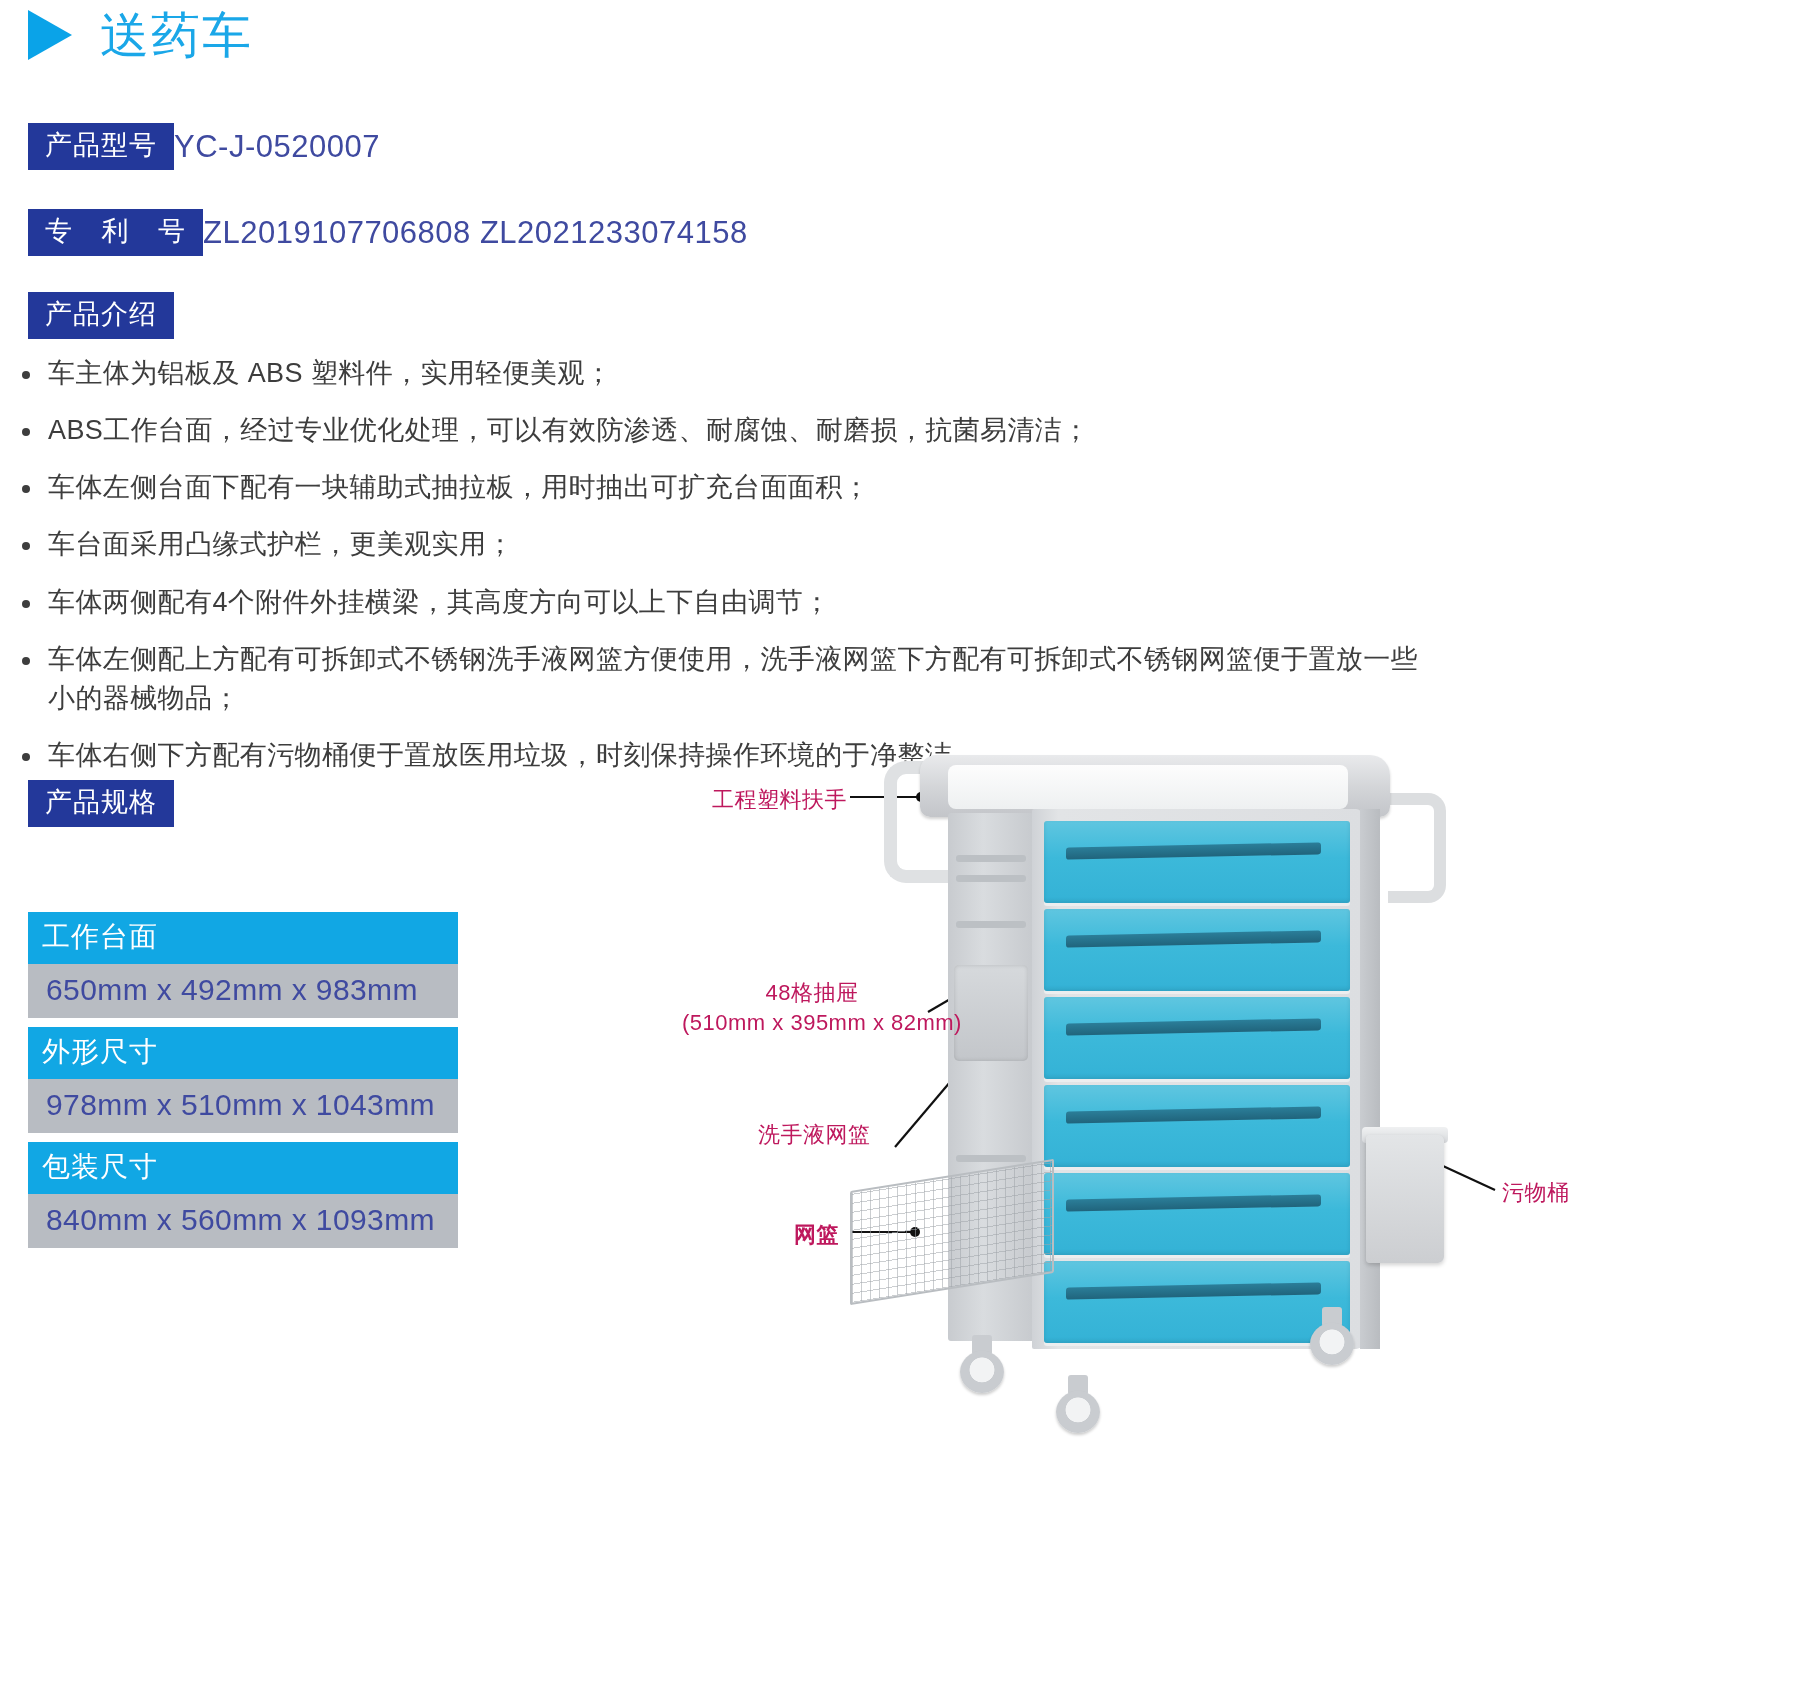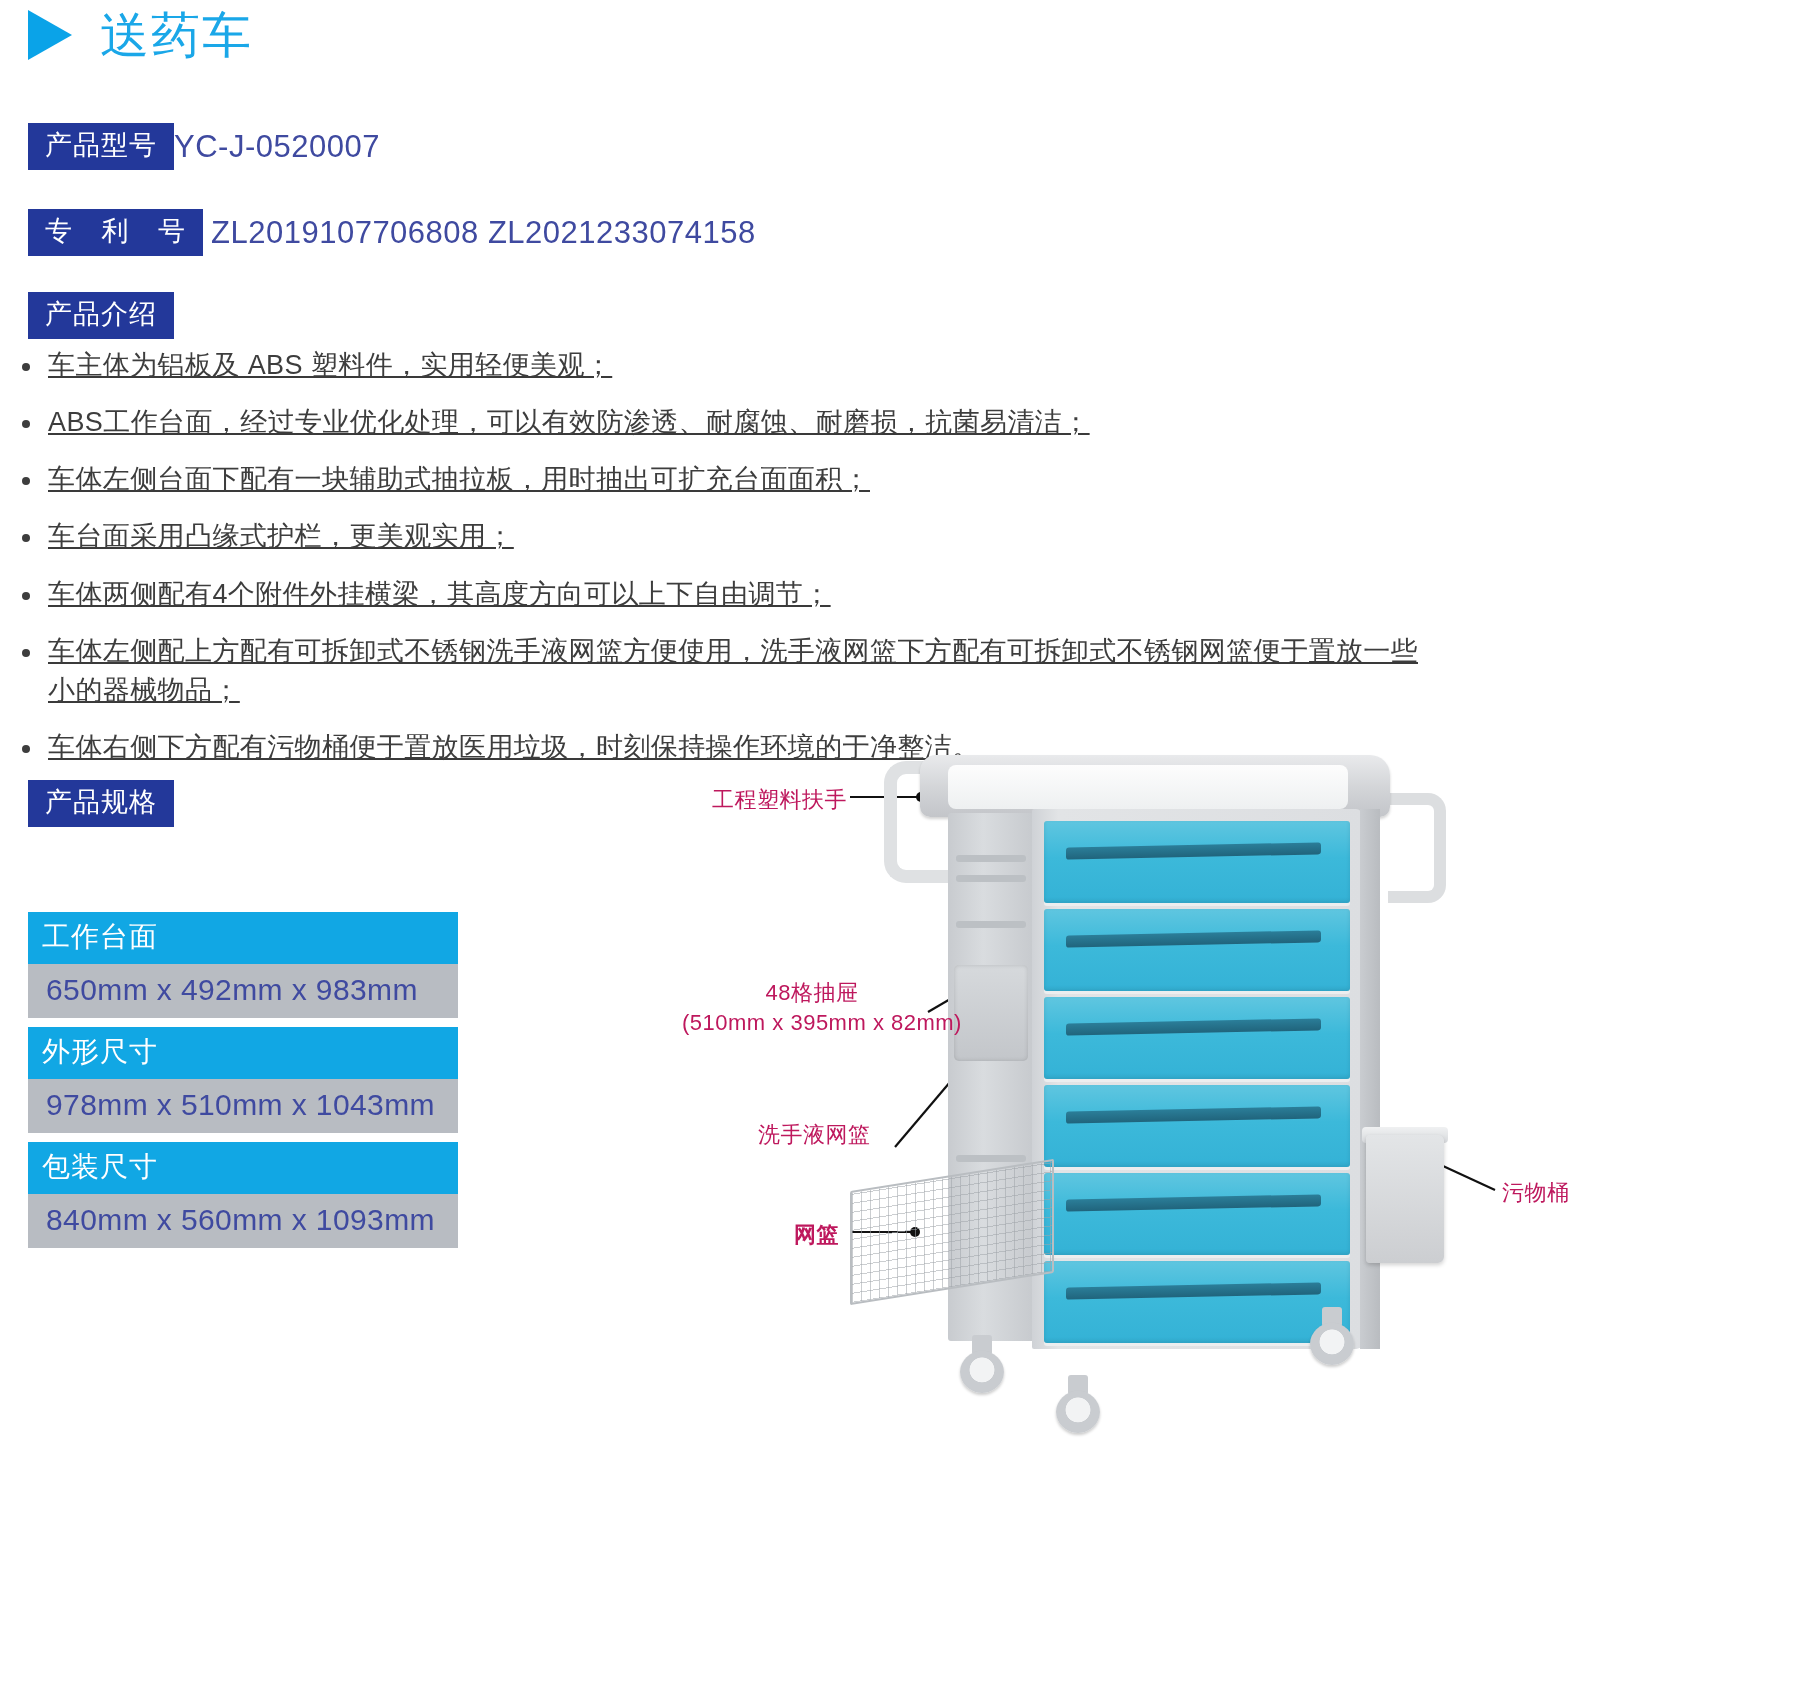--- a/index.html
+++ b/index.html
@@ -53,21 +53,21 @@
     position:absolute;
     background:#23389a;
     color:#ffffff;
     font-size:27px;
     padding:9px 17px 11px 17px;
     letter-spacing:1px;
     line-height:1;
   }
   
   .bullets{
-    position:absolute;left:22px;top:346px;width:1420px;text-decoration:underline;
+    position:absolute;left:22px;top:354px;width:1420px;
   }
   .bullet{
     display:flex;
     align-items:flex-start;
     margin-bottom:18px;
     font-size:27px;
     color:#3d3d3d;
     line-height:1.45;
     letter-spacing:0.4px;
   }
@@ -216,21 +216,21 @@
 <div class="title-row">
   <span class="play-triangle"></span>
   <span class="title-text">送药车</span>
 </div>
 
 <div class="kv-row" style="left:28px;top:123px;">
   <span class="kv-tag">产品型号</span>
   <span class="kv-val">YC-J-0520007</span>
 </div>
 
-<div class="kv-row" style="left:28px;top:209px;gap:8px;">
+<div class="kv-row" style="left:28px;top:209px;">
   <span class="kv-tag spaced">专 利 号</span>
   <span class="kv-val">ZL2019107706808   ZL2021233074158</span>
 </div>
 
 <div class="section-tag" style="left:28px;top:292px;">产品介绍</div>
 
 <div class="bullets">
   <div class="bullet">
     <span class="dot"></span>
     <span class="txt">车主体为铝板及 ABS 塑料件，实用轻便美观；</span>

